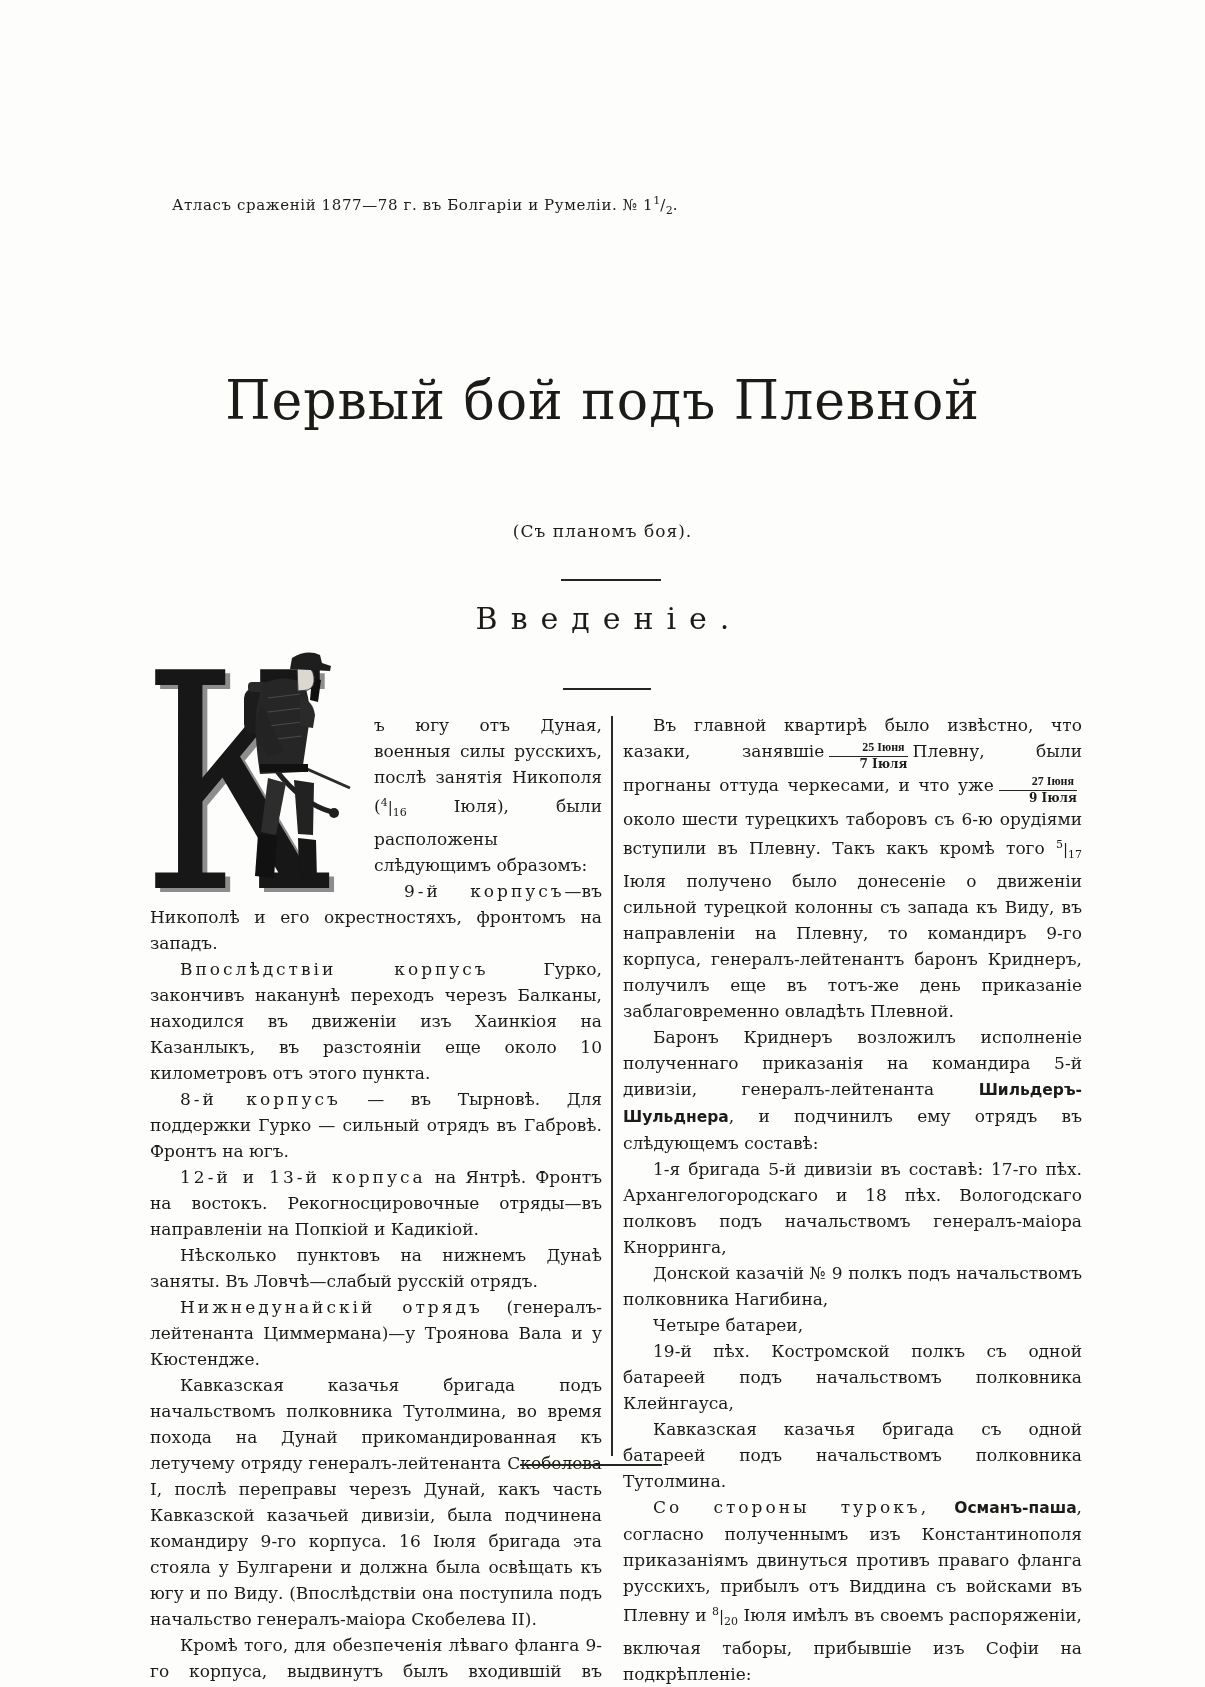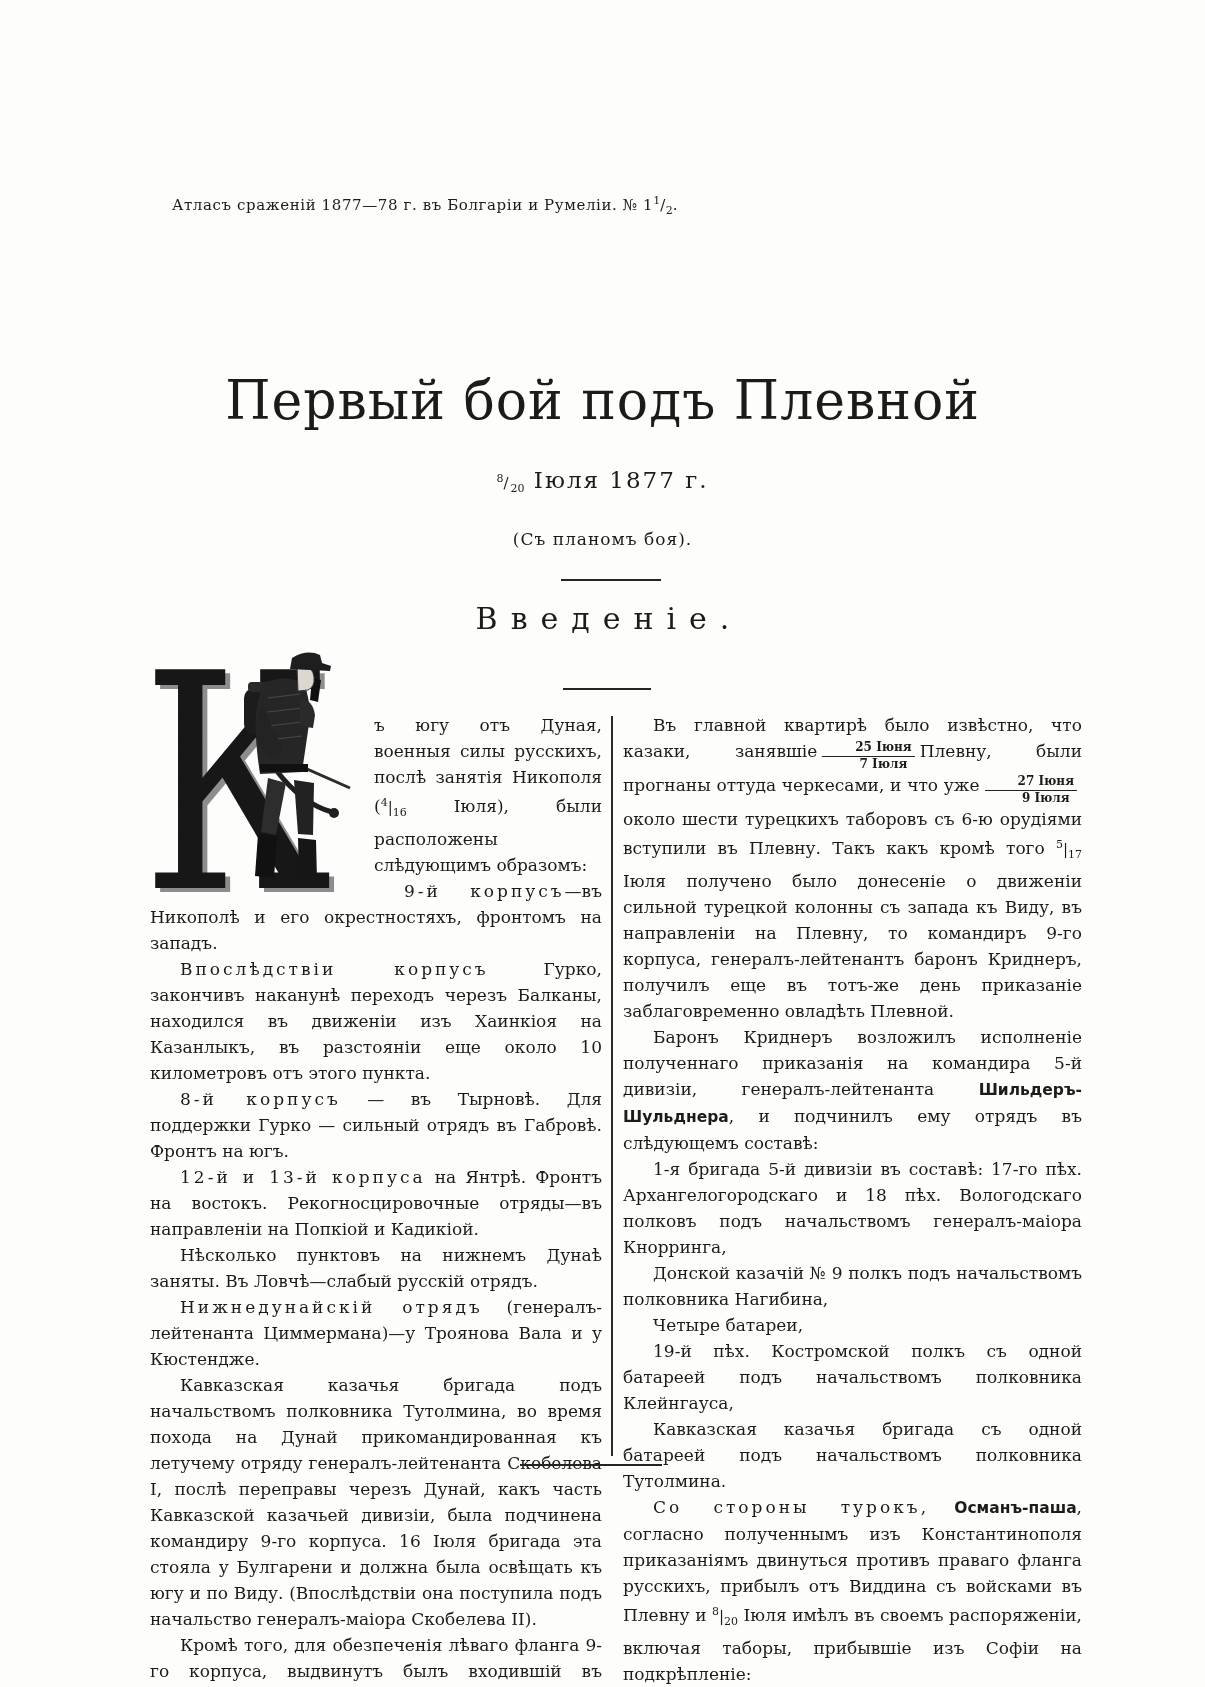--- a/index.html
+++ b/index.html
@@ -19,21 +19,21 @@
     text-align:center;font-size:52px;font-weight:normal;
     letter-spacing:1px;margin:0;
     transform:scaleY(1.04);
   }
   .subtitle{
     position:absolute;left:0;top:467px;width:100%;
     text-align:center;font-size:23px;letter-spacing:2px;
   }
   .plan-note{
     position:absolute;left:0;top:521px;width:100%;
-    text-align:center;font-size:17px;letter-spacing:1px;margin-top:8px;
+    text-align:center;font-size:17px;letter-spacing:1px;
   }
   .rule{position:absolute;background:#26241f;height:2px;}
   .rule-top{left:561px;top:579px;width:100px;}
   .rule-mid{left:563px;top:688px;width:88px;}
   .rule-foot{left:520px;top:1464px;width:142px;height:2px;}
   .section-heading{
     position:absolute;left:0;top:601px;width:100%;
     text-align:center;font-size:30px;letter-spacing:13px;
     font-weight:normal;margin:0;text-indent:13px;
   }
@@ -54,37 +54,36 @@
   .spaced{letter-spacing:3px;}
   .boldname{font-family:"DejaVu Sans", sans-serif;font-weight:bold;font-size:15.5px;}
   .ifrac{white-space:nowrap;}
   .ifrac sup{font-size:11px;vertical-align:6px;letter-spacing:0;}
   .ifrac .sep{font-style:normal;font-size:15px;}
   .ifrac sub{font-size:11px;vertical-align:-4px;letter-spacing:0;}
   .vfrac{
     display:inline-block;vertical-align:-11px;text-align:center;
     line-height:1.15;font-size:12px;font-weight:bold;margin:0 5px;
   }
-  .vfrac .vt{display:block;border-bottom:1.5px solid #26241f;padding:0 3px 1px;}
+  .vfrac .vt{display:block;border-bottom:1.5px solid #26241f;padding:0 3px 1px;font-family:Liberation Serif, serif;}
   .vfrac .vb{display:block;padding-top:1px;}
   .illustration{
     position:absolute;left:140px;top:636px;width:212px;height:274px;
   }
   .illustration svg{display:block;width:100%;height:100%;}
 </style>
 </head>
 <body>
 
 <div class="page">
 
   <div class="header-line">Атласъ сраженій 1877—78 г. въ Болгаріи и Румеліи. № 1<span class="ifrac"><sup>1</sup><i class="sep">/</i><sub>2</sub></span>.</div>
 
   <h1 class="main-title">Первый бой подъ Плевной</h1>
 
-  <div class="subtitle"><span class="ifrac"><sup>8</sup><i class="sep">/</i><sub>20</sub></span> Іюля 1877 г.</div>
 
   <div class="plan-note">(Съ планомъ боя).</div>
 
   <div class="rule rule-top"></div>
 
   <h2 class="section-heading">Введеніе.</h2>
 
   <div class="rule rule-mid"></div>
 
   <div class="illustration">

